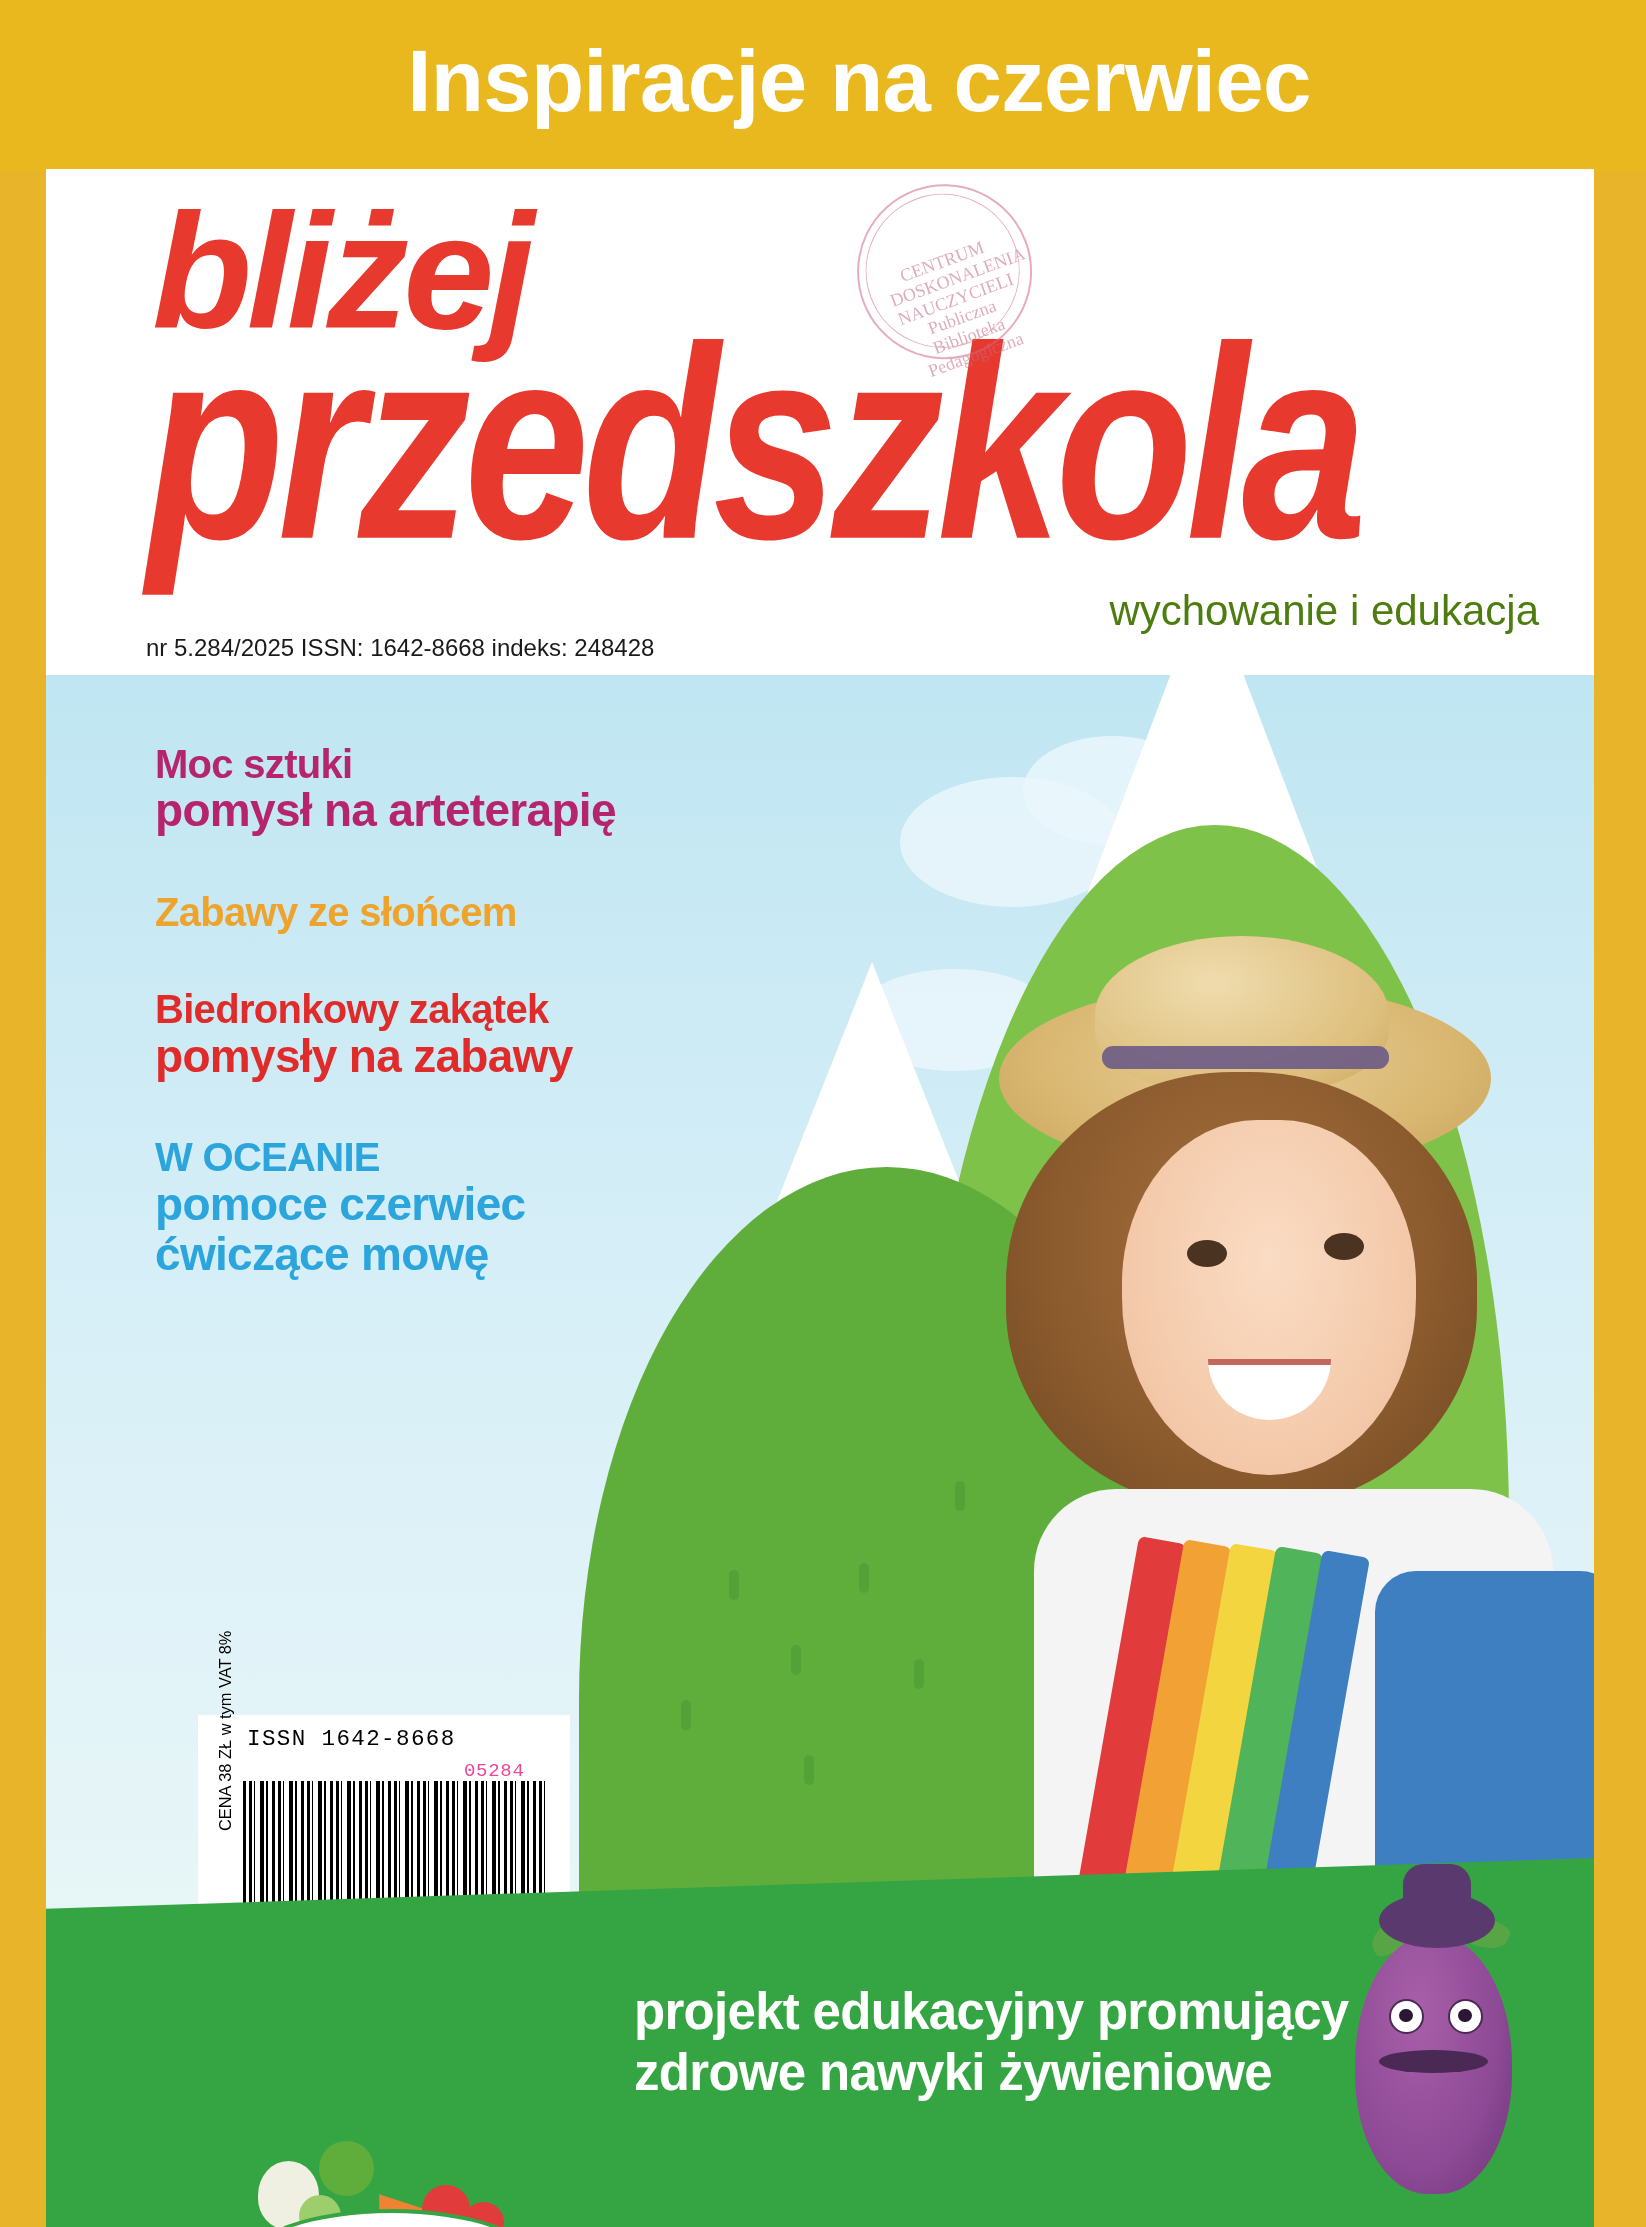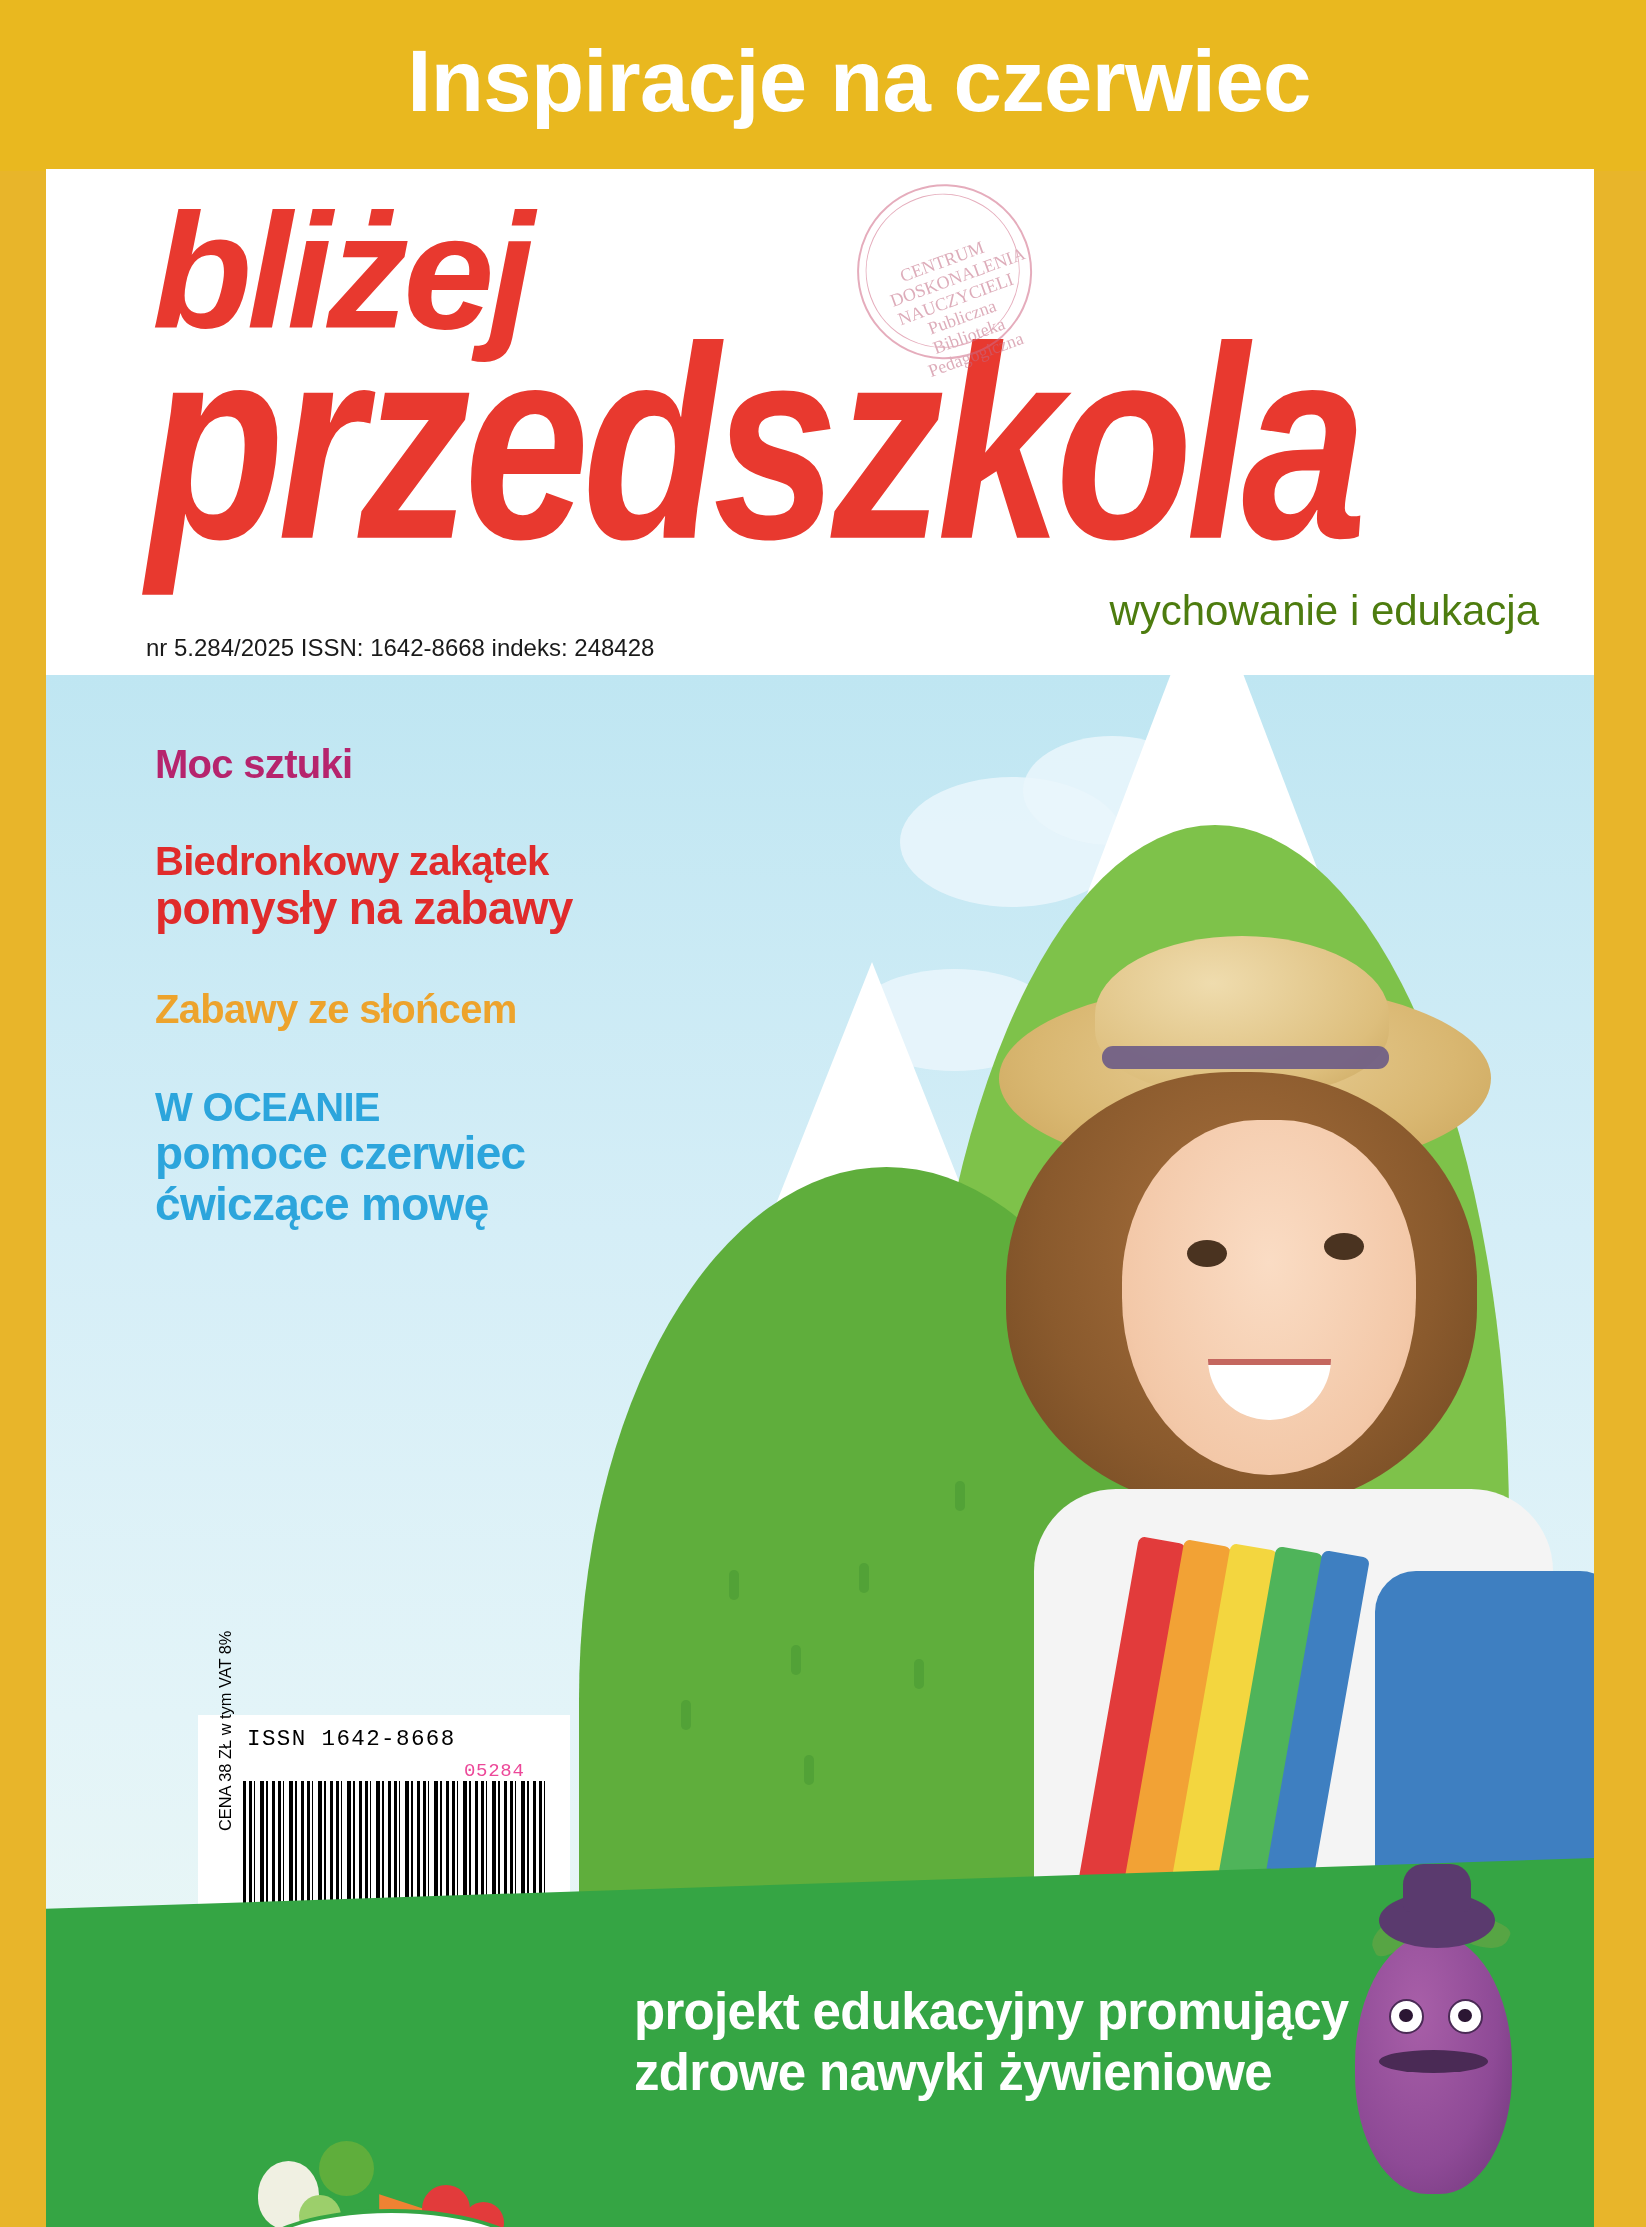--- a/index.html
+++ b/index.html
@@ -504,27 +504,28 @@
         <div class="strap" style="left:298px; top:622px; height:410px; background:#f3d63f; transform:rotate(10deg);"></div>
         <div class="strap" style="left:344px; top:625px; height:403px; background:#4fb45a; transform:rotate(10deg);"></div>
         <div class="strap" style="left:391px; top:629px; height:396px; background:#3e7fc1; transform:rotate(10deg);"></div>
       </div>
 
     </div>
 
     <div class="lines">
       <div class="line-block">
         <div class="line-main c-magenta">Moc sztuki</div>
+        <div class="line-sub c-magenta">pomysł na arteterapię</div>
+      </div>
+      <div class="line-block">
+        <div class="line-main c-orange">Zabawy ze słońcem</div>
       </div>
       <div class="line-block">
         <div class="line-main c-red">Biedronkowy zakątek</div>
         <div class="line-sub c-red">pomysły na zabawy</div>
-      </div>
-      <div class="line-block">
-        <div class="line-main c-orange">Zabawy ze słońcem</div>
       </div>
       <div class="line-block">
         <div class="line-main c-blue">W OCEANIE</div>
         <div class="line-sub c-blue">pomoce czerwiec</div>
         <div class="line-sub c-blue">ćwiczące mowę</div>
       </div>
     </div>
 
     <div class="barcode-box">
       <div class="bc-top">ISSN 1642-8668</div>

